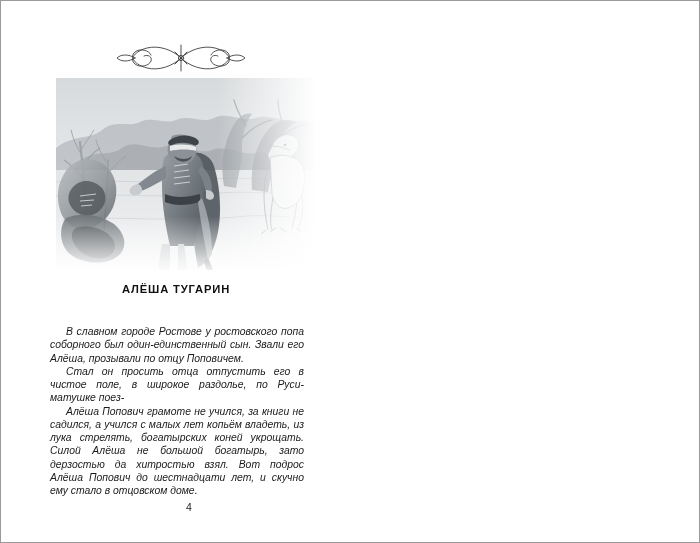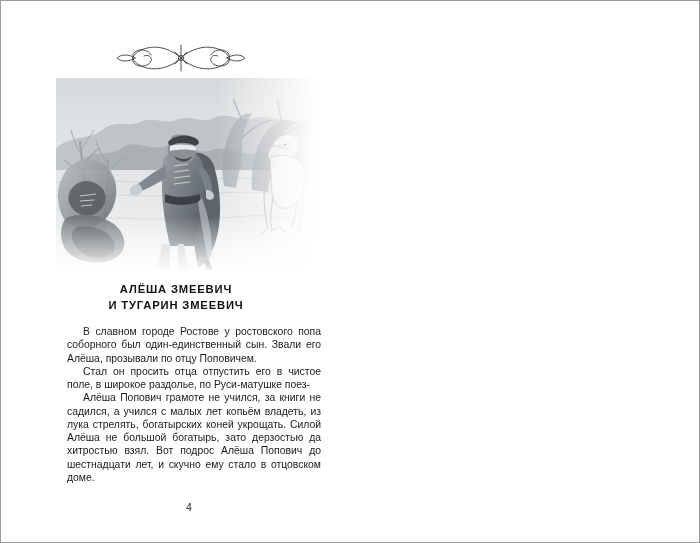--- a/index.html
+++ b/index.html
@@ -65,23 +65,24 @@
   .col {
     position: absolute;
     font-size: 10.4px;
     line-height: 13.25px;
     color: #1a1a1a;
     text-align: justify;
     text-justify: inter-word;
     hyphens: none;
   }
   .col-left {
-    left: 66px;
+    left: 49px;
     top: 324px;
     width: 254px;
+    font-style: italic;
   }
   .col p {
     margin: 0;
     text-indent: 16px;
   }
   
   .col p { text-align: justify; }
   .col p:last-child { }
 
   .folio {
@@ -268,22 +269,21 @@
           <path d="M18 14 C26 12, 38 12, 44 15 L44 19 C38 17, 26 17, 18 19 Z" fill="#e7e9ea"></path>
           <path d="M22 24 C28 28, 36 28, 40 24 C38 31, 26 32, 22 24 Z" fill="#4b5055"></path>
         </g>
 
         <rect x="0" y="0" width="260" height="192" fill="url(#fadeR)"></rect>
         <rect x="0" y="0" width="260" height="192" fill="url(#fadeB)"></rect>
       </svg>
     </div>
 
     <div class="story-title">
-      <span class="tl-line">АЛЁША ЗМЕЕВИЧ</span>
-      <span class="tl-line">И ТУГАРИН ЗМЕЕВИЧ</span>
+      <span class="tl-line">АЛЁША ТУГАРИН</span>
     </div>
 
     <div class="col col-left">
       <p>В славном городе Ростове у ростовского попа соборного был один-единственный сын. Звали его Алёша, прозывали по отцу Поповичем.</p>
       <p>Стал он просить отца отпустить его в чистое поле, в широкое раздолье, по Руси-матушке поез-</p>
       <p>Алёша Попович грамоте не учился, за книги не садился, а учился с малых лет копьём владеть, из лука стрелять, богатырских коней укрощать. Силой Алёша не большой богатырь, зато дерзостью да хитростью взял. Вот подрос Алёша Попович до шестнадцати лет, и скучно ему стало в отцовском доме.</p>
     </div>
 
     <div class="folio folio-left">4</div>
   </div>

